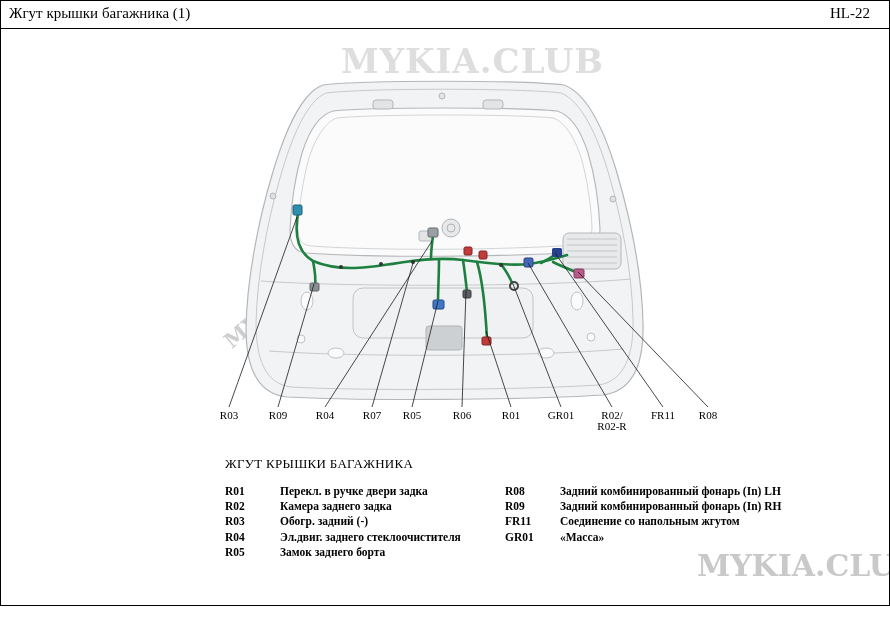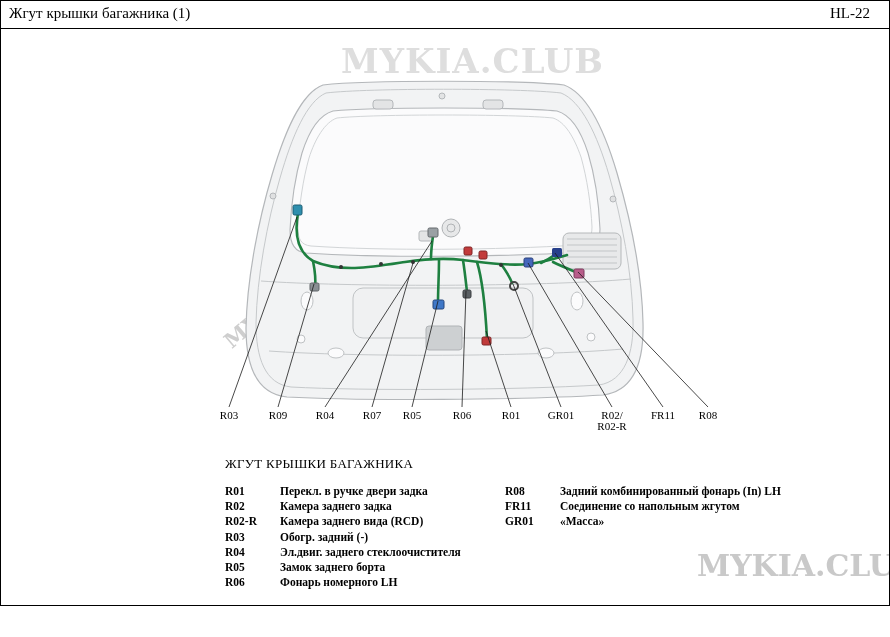--- a/index.html
+++ b/index.html
@@ -155,26 +155,25 @@
         <line x1="707" y1="406" x2="577" y2="271" stroke="#1a1a1a" stroke-width="0.8"></line>
         <text x="707" y="418" text-anchor="middle" class="callout-text"><tspan x="707">R08</tspan></text>
       </g>
   </svg>
 
   <div class="legend">
     <div class="legend-heading">ЖГУТ КРЫШКИ БАГАЖНИКА</div>
     <div class="legend-col legend-col-left" id="legend-left">
         <div class="legend-row"><span class="legend-code">R01</span><span class="legend-desc">Перекл. в ручке двери задка</span></div>
         <div class="legend-row"><span class="legend-code">R02</span><span class="legend-desc">Камера заднего задка</span></div>
-        <div class="legend-row"><span class="legend-code">R02-R</span><span class="legend-desc">Камера заднего вида (RCD)</span></div>
         <div class="legend-row"><span class="legend-code">R03</span><span class="legend-desc">Обогр. задний (-)</span></div>
         <div class="legend-row"><span class="legend-code">R04</span><span class="legend-desc">Эл.двиг. заднего стеклоочистителя</span></div>
         <div class="legend-row"><span class="legend-code">R05</span><span class="legend-desc">Замок заднего борта</span></div>
-        <div class="legend-row"><span class="legend-code">R06</span><span class="legend-desc">Фонарь номерного LH</span></div>
       </div>
     <div class="legend-col legend-col-right" id="legend-right">
         <div class="legend-row"><span class="legend-code">R08</span><span class="legend-desc">Задний комбинированный фонарь (In) LH</span></div>
+        <div class="legend-row"><span class="legend-code">R09</span><span class="legend-desc">Задний комбинированный фонарь (In) RH</span></div>
         <div class="legend-row"><span class="legend-code">FR11</span><span class="legend-desc">Соединение со напольным жгутом</span></div>
         <div class="legend-row"><span class="legend-code">GR01</span><span class="legend-desc">«Масса»</span></div>
       </div>
   </div>
 
 </div>
 
 </body></html>

